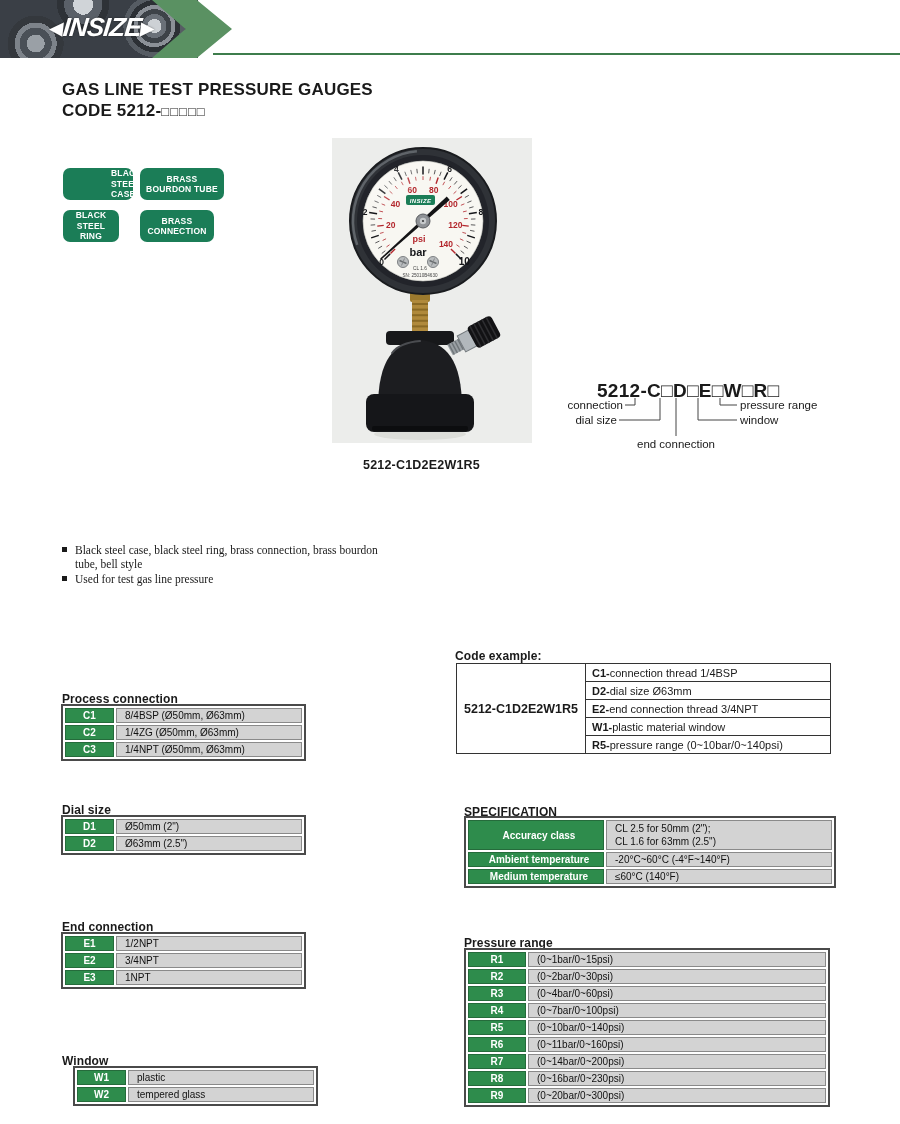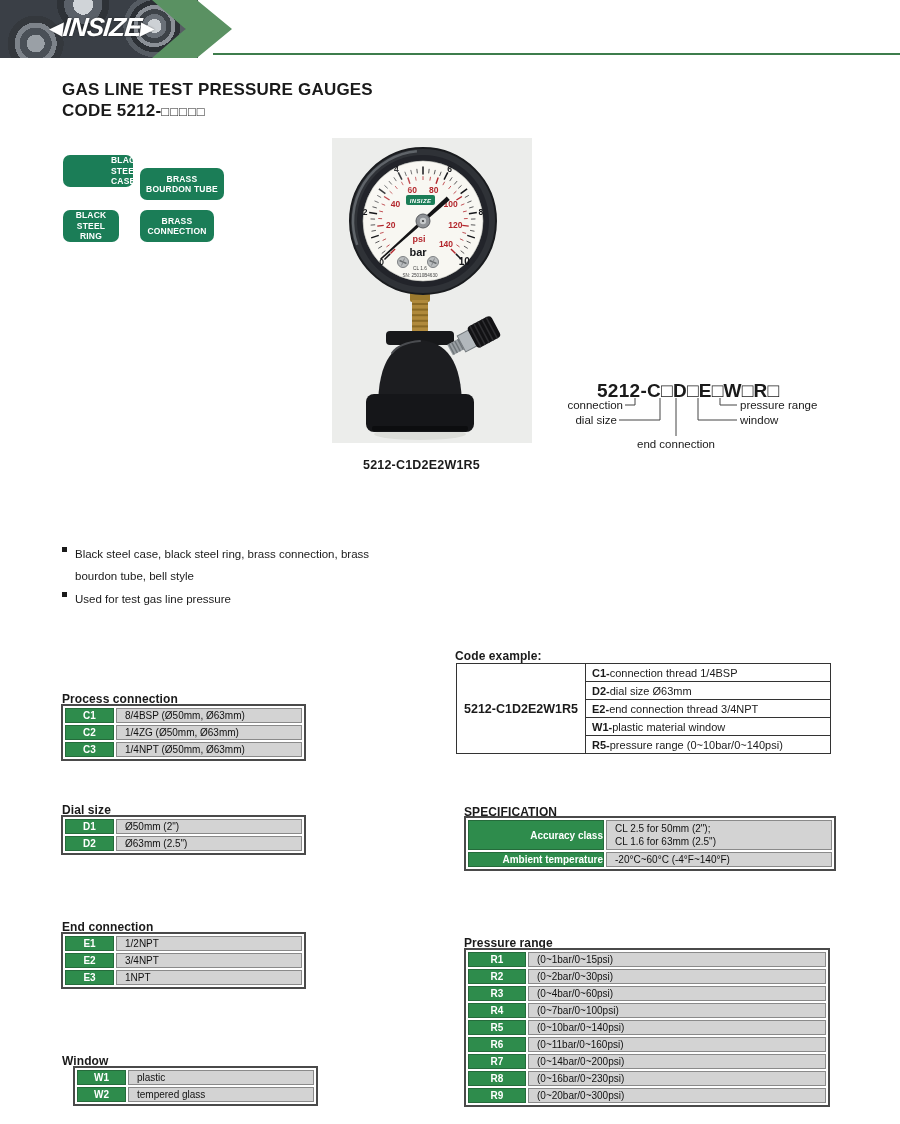--- a/index.html
+++ b/index.html
@@ -22,48 +22,48 @@
 
   
   .title1{left:62px;top:80px;font-size:17px;font-weight:bold;letter-spacing:.2px;}
   .title2{left:62px;top:101px;font-size:17px;font-weight:bold;letter-spacing:.2px;}
   .title2 .sq{font-size:13px;letter-spacing:1px;}
 
   
   .badge{background:#1b7d57;color:#fff;border-radius:7px;text-align:center;
     font-weight:bold;font-size:8.5px;line-height:10.5px;letter-spacing:.2px;
     display:flex;flex-direction:column;justify-content:center;box-sizing:border-box;}
-  .b1{left:63px;top:155px;width:70px;height:32px;padding-left:48px;}
+  .b1{left:63px;top:168px;width:70px;height:32px;padding-left:48px;}
   .b2{left:140px;top:168px;width:84px;height:32px;}
   .b3{left:63px;top:210px;width:56px;height:32px;}
   .b4{left:140px;top:210px;width:74px;height:32px;}
 
   
   .product{left:332px;top:138px;width:200px;height:305px;}
   .caption{left:363px;top:458px;font-size:12.5px;font-weight:bold;letter-spacing:.2px;}
 
   
   .diagram{left:555px;top:378px;width:300px;height:85px;font-size:11.5px;}
   .diagram .code{position:absolute;left:42px;top:2px;font-size:19px;font-weight:bold;letter-spacing:.3px;}
   .diagram .lbl{position:absolute;color:#1a1a1a;}
   .diagram svg{position:absolute;left:0;top:0;}
 
   
-  .features{left:62px;top:543px;width:340px;font-size:11.5px;line-height:22px;}
+  .features{left:62px;top:543px;width:340px;font-size:11.5px;line-height:14px;font-family:Liberation Serif, serif;}
   .feat{position:relative;padding-left:13px;margin-bottom:1px;}
   .feat .sqb{position:absolute;left:0;top:4px;width:5px;height:5px;background:#1a1a1a;}
 
   
   .shead{font-size:12px;font-weight:bold;letter-spacing:.1px;}
 
   
   table.gtab{border-collapse:separate;border-spacing:2px;background:#fff;border:2px solid #4a4a4a;}
   table.gtab td{font-size:10px;height:13px;padding:0;}
   table.gtab td.g{background:#2e8c4c;color:#fff;font-weight:bold;text-align:center;border:1px solid #256b3b;}
-  table.gtab td.gl{background:#2e8c4c;color:#fff;font-weight:bold;text-align:right;padding-left:6px;border:1px solid #256b3b;}
+  table.gtab td.gl{background:#2e8c4c;color:#fff;font-weight:bold;text-align:center;padding-left:6px;border:1px solid #256b3b;}
   table.gtab td.v{background:#d3d3d3;color:#111;padding-left:8px;border:1px solid #8a8a8a;}
   .pre{white-space:pre-line;line-height:13px;}
 
   
   table.ctab{border-collapse:collapse;background:#fff;}
   table.ctab td{border:1.5px solid #333;font-size:11px;padding:1px 6px;height:15px;}
   table.ctab td.code-cell{font-size:12.5px;font-weight:bold;text-align:center;width:116px;}
 
   
   .pos-code-ex-h{left:455px;top:649px;}
@@ -335,20 +335,24 @@
   <tbody>
       <tr>
         <td class="gl wcol-speclabel">Accuracy class</td>
         <td class="v pre wcol-specval" style="height:28px;">CL 2.5 for 50mm (2");
 CL 1.6 for 63mm (2.5")</td>
       </tr>
   <tr>
         <td class="gl">Ambient temperature</td>
         <td class="v">-20°C~60°C (-4°F~140°F)</td>
       </tr>
+  <tr>
+        <td class="gl">Medium temperature</td>
+        <td class="v">≤60°C (140°F)</td>
+      </tr>
 </tbody>
   </table>
 
 <div class="abs shead pos-end-h">End connection</div>
 <table class="abs gtab pos-end-t">
   <tbody>
       <tr>
         <td class="g wcol-code">E1</td>
         <td class="v wcol-val">1/2NPT</td>
       </tr>

